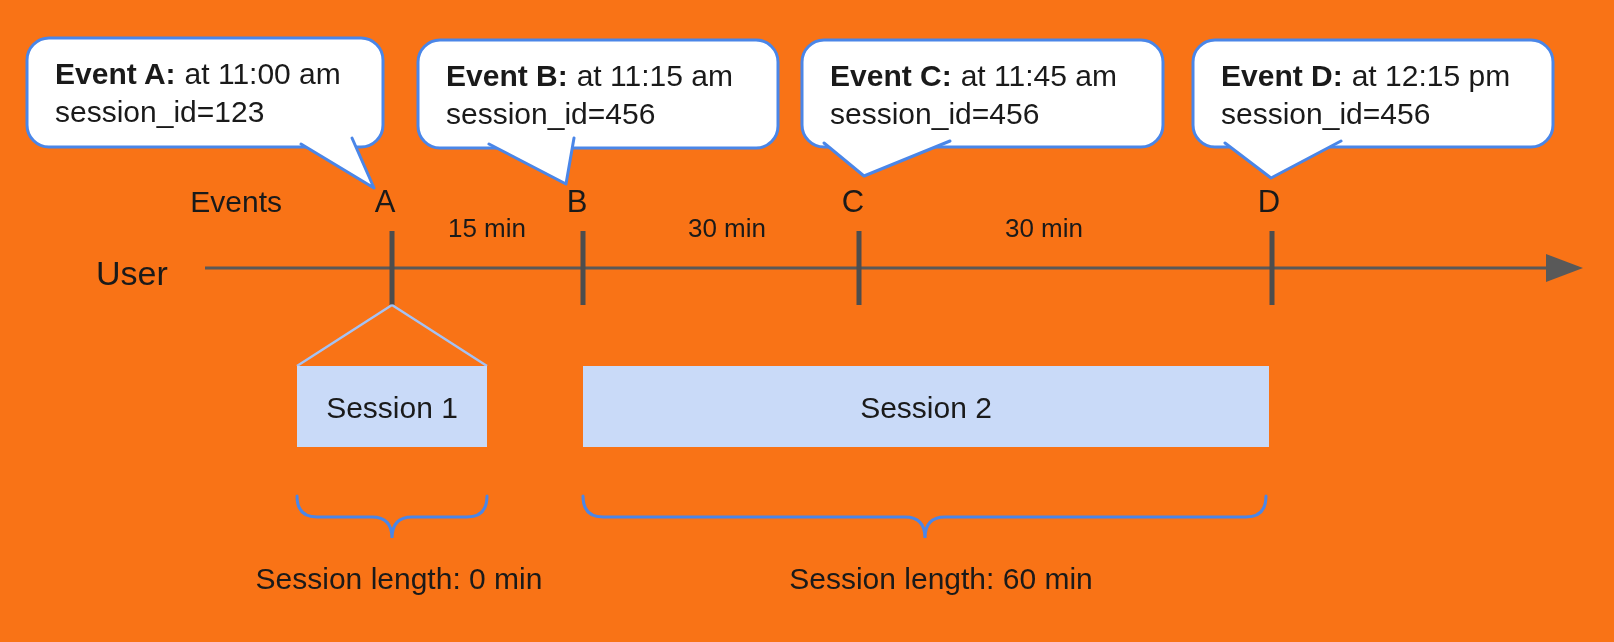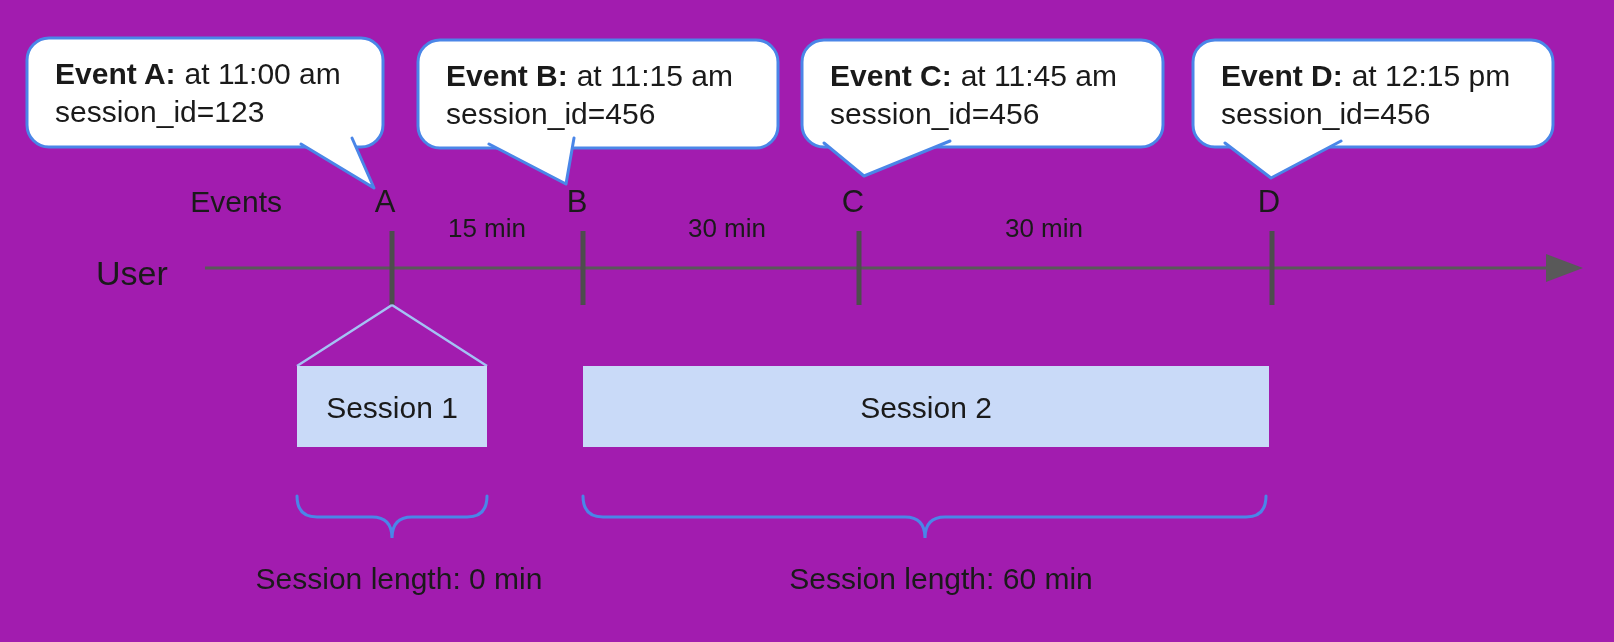--- a/index.html
+++ b/index.html
@@ -4,21 +4,21 @@
 <style>
   html, body {
     margin: 0;
     padding: 0;
     background: #ffffff;
   }
   .canvas {
     position: relative;
     width: 1614px;
     height: 642px;
-    background: #a21caf;
+    background: #f97316;
     font-family: "Liberation Sans", sans-serif;
     overflow: hidden;
   }
   svg { display: block; }
 
   svg text {
     font-family: "Liberation Sans", sans-serif;
     fill: #1a1a1a;
   }
   .bubble-rect {

